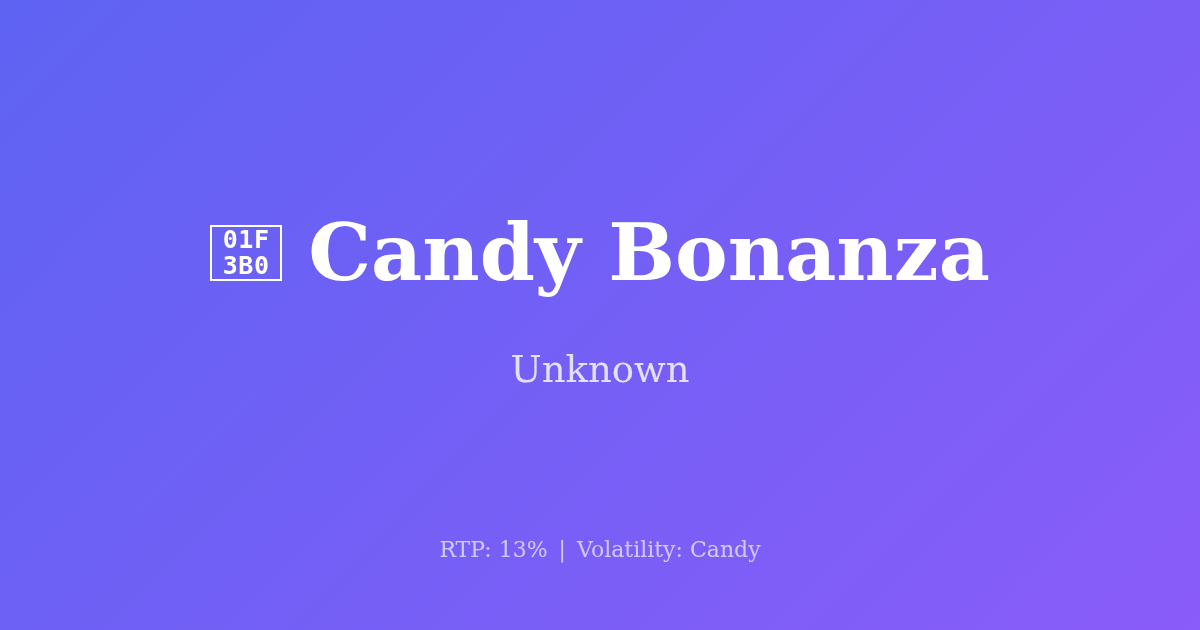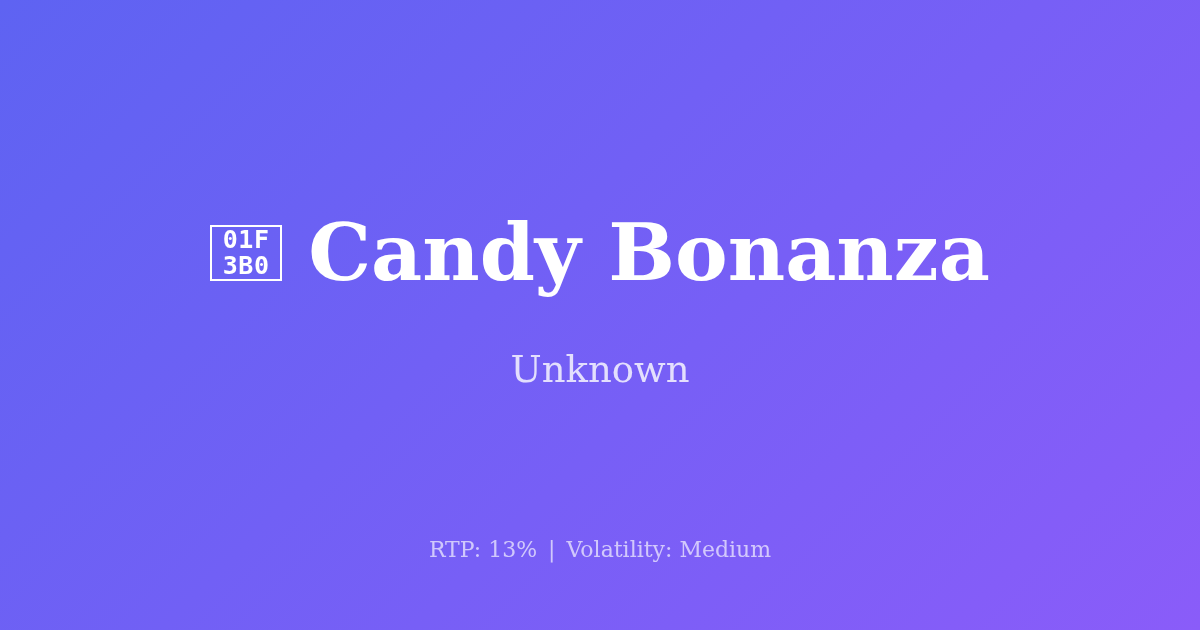--- a/index.html
+++ b/index.html
@@ -127,16 +127,16 @@
 
     <p class="subtitle">Unknown</p>
 
   </div>
 
   <div class="meta-line">
     <span>RTP:</span>
     <span>13%</span>
     <span class="meta-sep">|</span>
     <span>Volatility:</span>
-    <span>Medium</span>
+    <span>Candy</span>
   </div>
 
 </div>
 
 </body></html>

